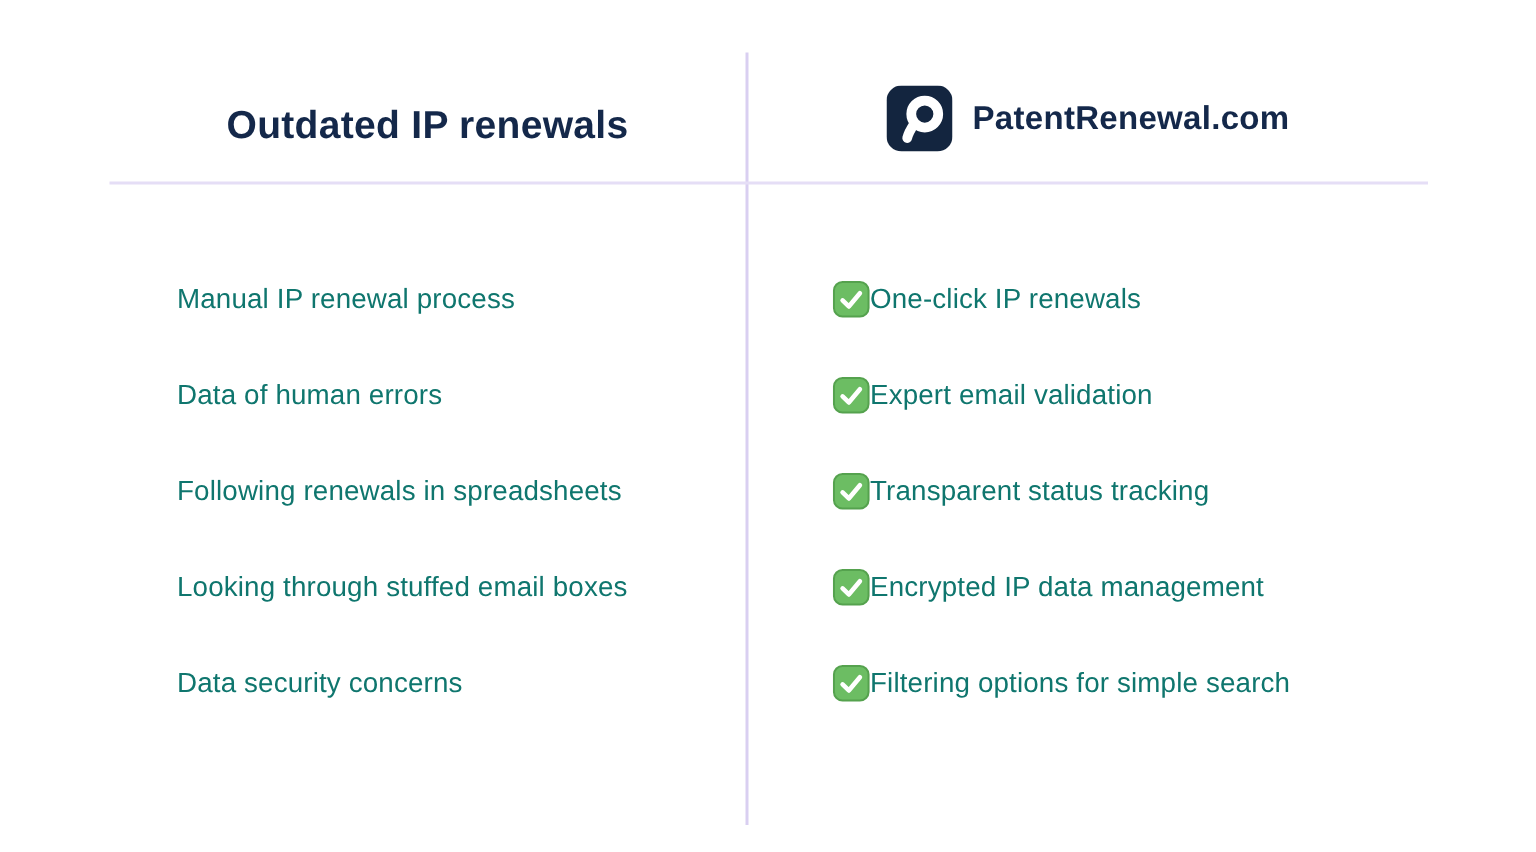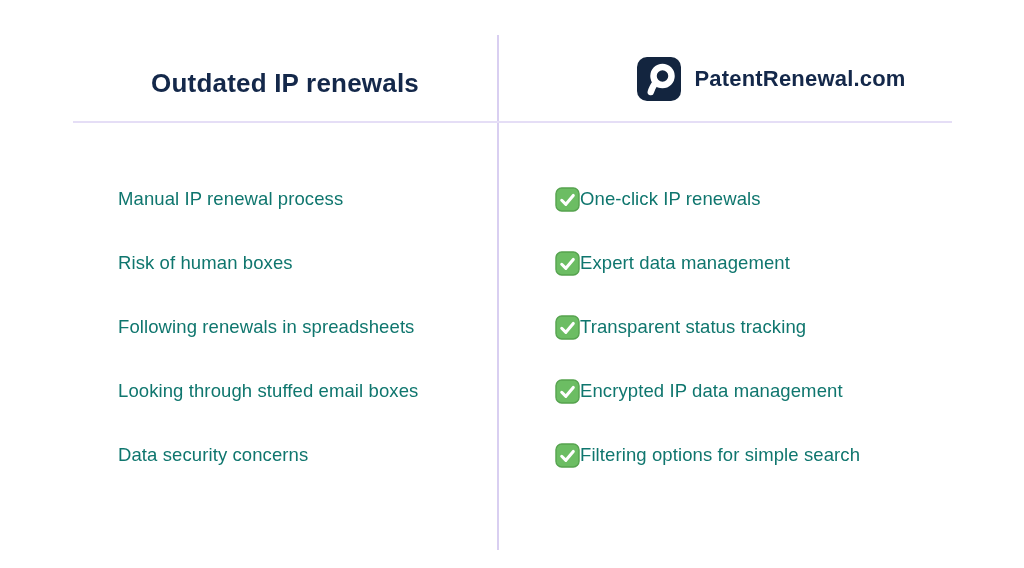--- a/index.html
+++ b/index.html
@@ -45,21 +45,20 @@
   .brand {
     position: absolute;
     left: 499px;
     top: 56px;
     width: 453px;
     height: 46px;
     display: flex;
     align-items: center;
     justify-content: center;
     gap: 13px;
-    padding-left: 46px;
   }
   .logo-box {
     width: 44px;
     height: 44px;
     flex: 0 0 44px;
   }
   .brand-name {
     font-size: 22px;
     font-weight: 700;
     color: #14284a;
@@ -108,21 +107,21 @@
       </svg>
     </span>
     <span class="brand-name">PatentRenewal.com</span>
   </div>
 
   <ul class="feature-list left-list">
     <li>
         <span>Manual IP renewal process</span>
       </li>
     <li>
-        <span>Risk of human boxes</span>
+        <span>Data of human errors</span>
       </li>
     <li>
         <span>Following renewals in spreadsheets</span>
       </li>
     <li>
         <span>Looking through stuffed email boxes</span>
       </li>
     <li>
         <span>Data security concerns</span>
       </li>
@@ -138,21 +137,21 @@
       </span>
       <span>One-click IP renewals</span>
     </li>
     <li>
       <span class="check-box">
         <svg width="25" height="25" viewBox="0 0 26 26" aria-hidden="true">
           <rect x="1" y="1" width="24" height="24" rx="6" fill="#6cbd63" stroke="#55a24e" stroke-width="1.4"></rect>
           <path d="M 7 13.8 L 11.3 18 L 19 8.8" fill="none" stroke="#ffffff" stroke-width="3.2" stroke-linecap="round" stroke-linejoin="round"></path>
         </svg>
       </span>
-      <span>Expert data management</span>
+      <span>Expert email validation</span>
     </li>
     <li>
       <span class="check-box">
         <svg width="25" height="25" viewBox="0 0 26 26" aria-hidden="true">
           <rect x="1" y="1" width="24" height="24" rx="6" fill="#6cbd63" stroke="#55a24e" stroke-width="1.4"></rect>
           <path d="M 7 13.8 L 11.3 18 L 19 8.8" fill="none" stroke="#ffffff" stroke-width="3.2" stroke-linecap="round" stroke-linejoin="round"></path>
         </svg>
       </span>
       <span>Transparent status tracking</span>
     </li>

